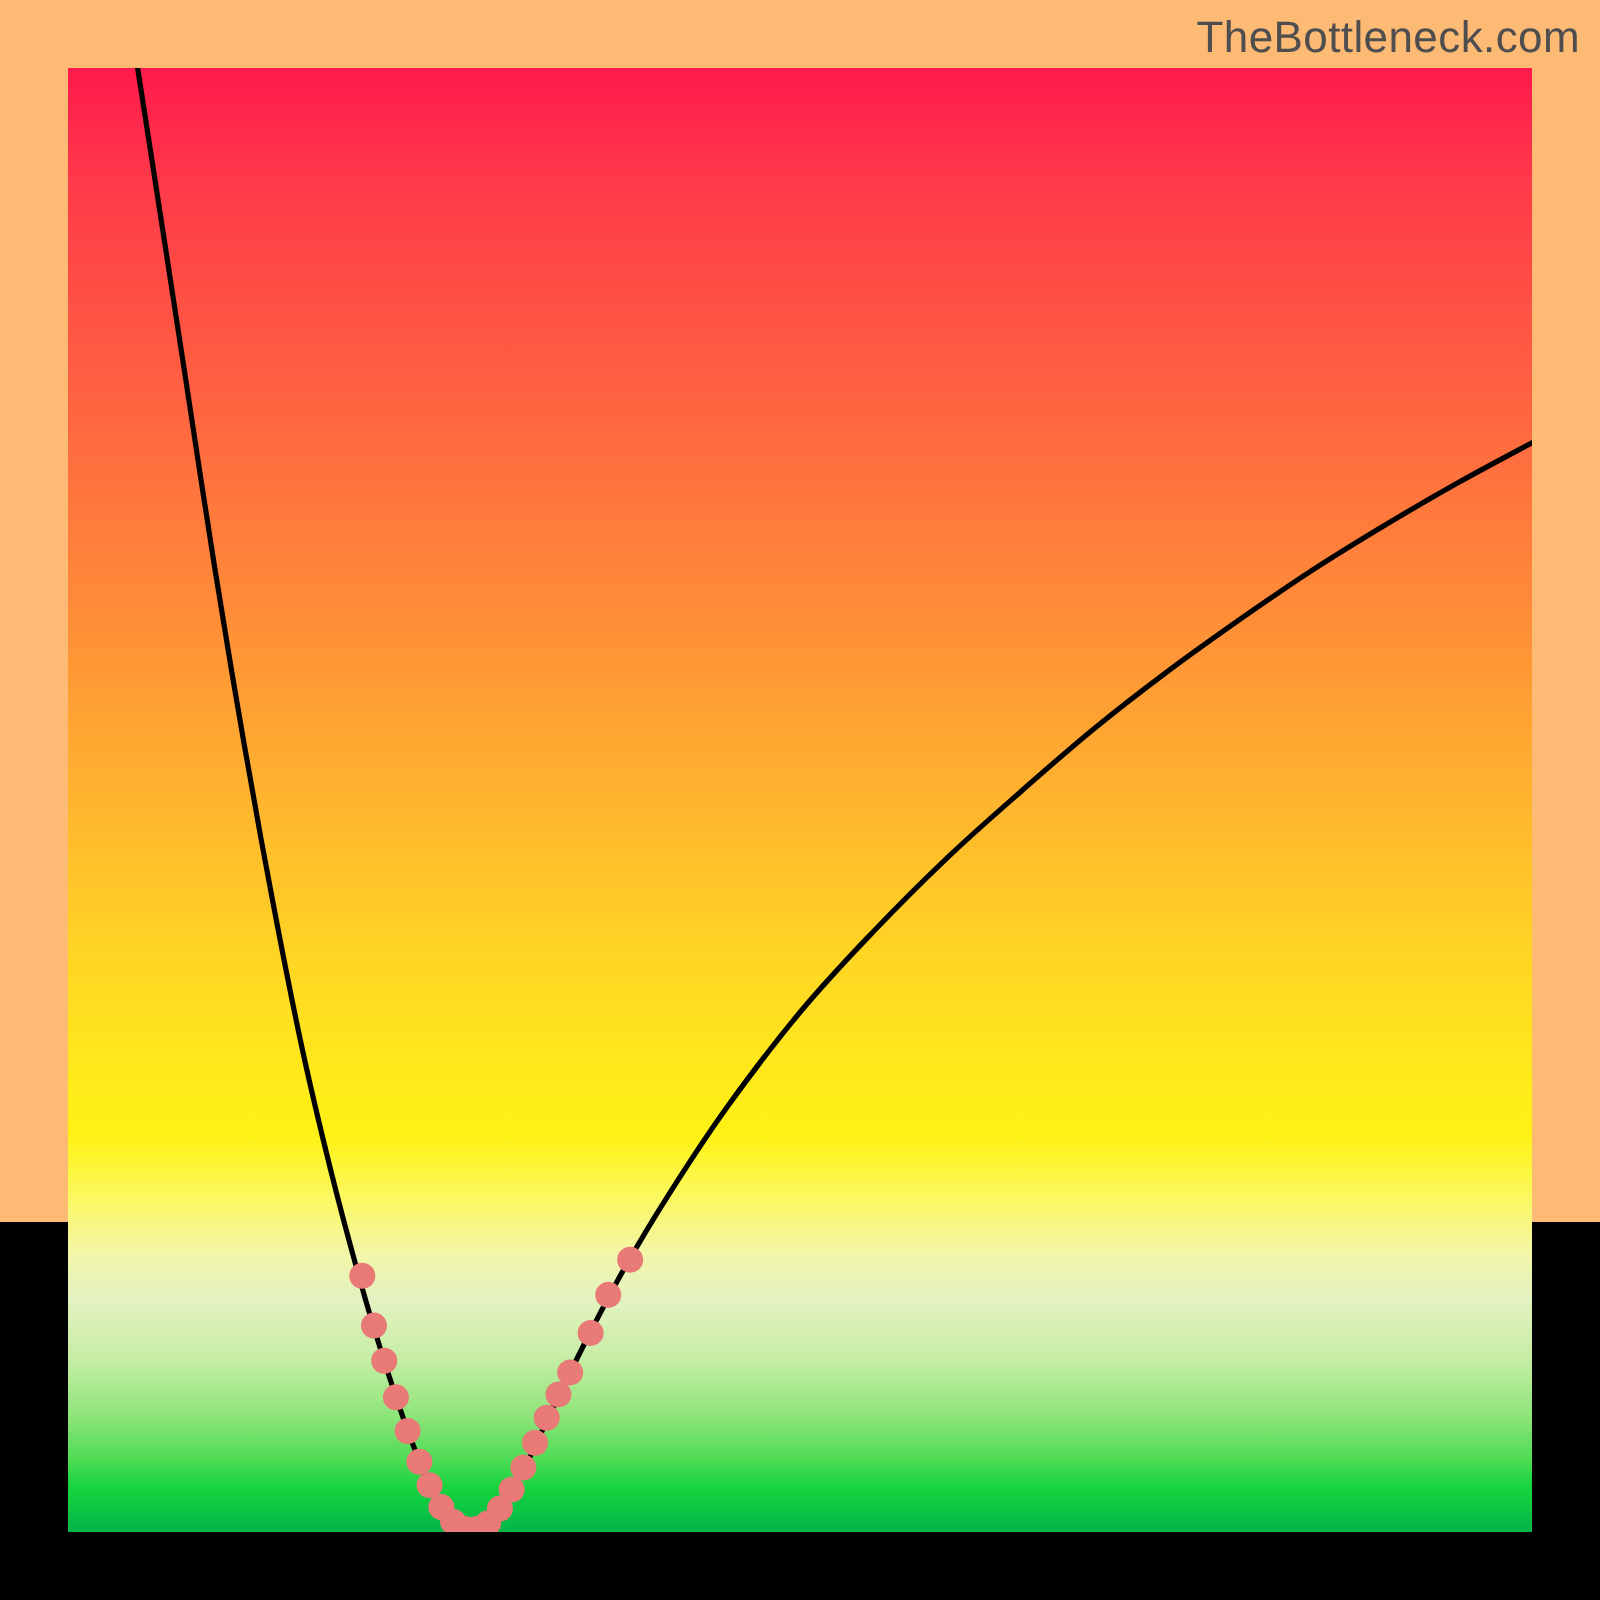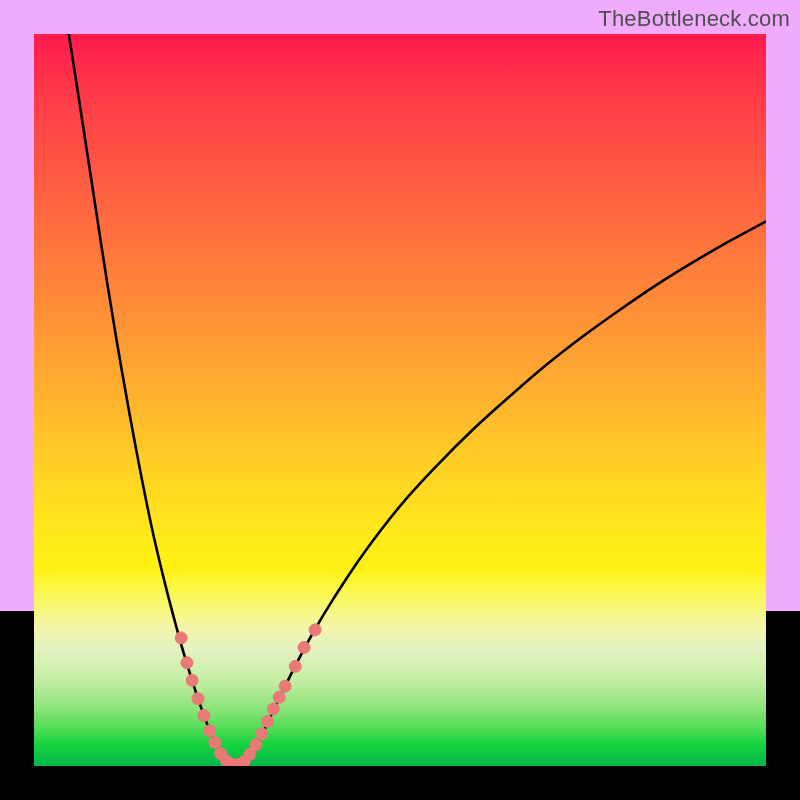--- a/index.html
+++ b/index.html
@@ -10,21 +10,21 @@
     overflow: hidden;
     background: #000;
     font-family: Arial, Helvetica, sans-serif;
   }
   .frame {
     position: absolute;
     left: 0;
     top: 0;
     width: 800px;
     height: 611px;
-    background: #f0abfc;
+    background: #fdba74;
   }
   .plot-area {
     position: absolute;
     left: 34px;
     top: 34px;
     width: 732px;
     height: 732px;
     
     background: linear-gradient(
       to bottom,

